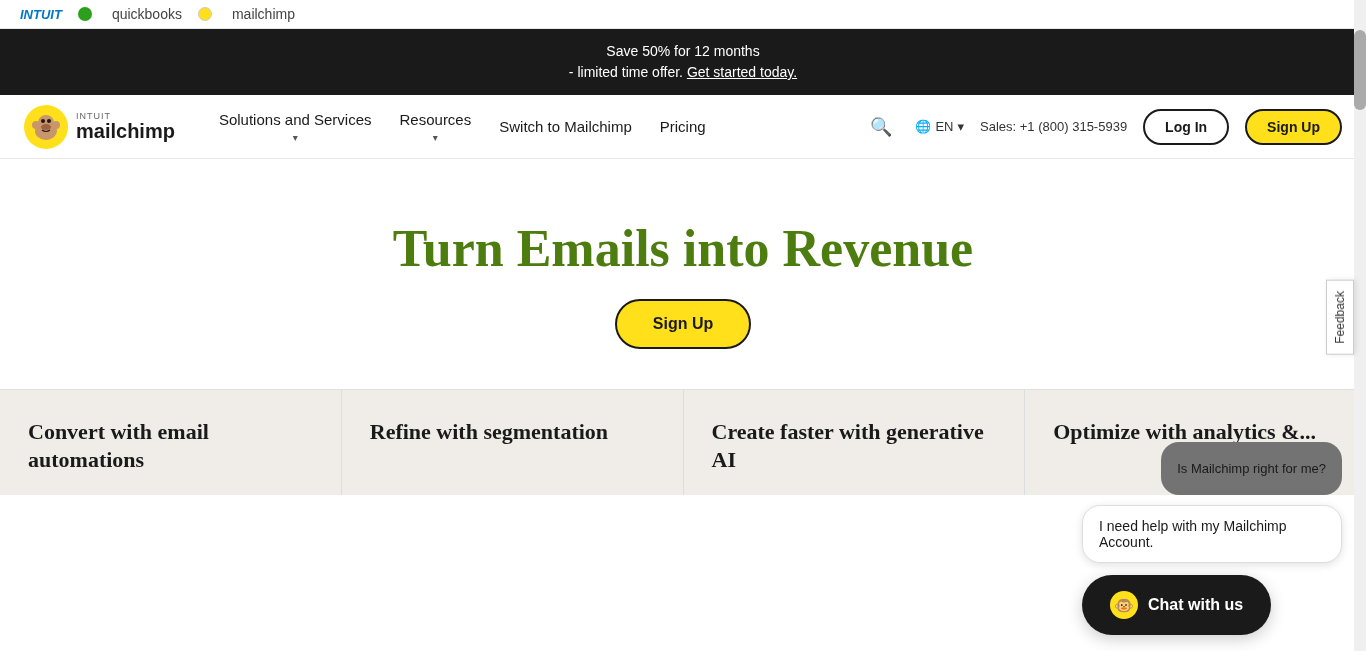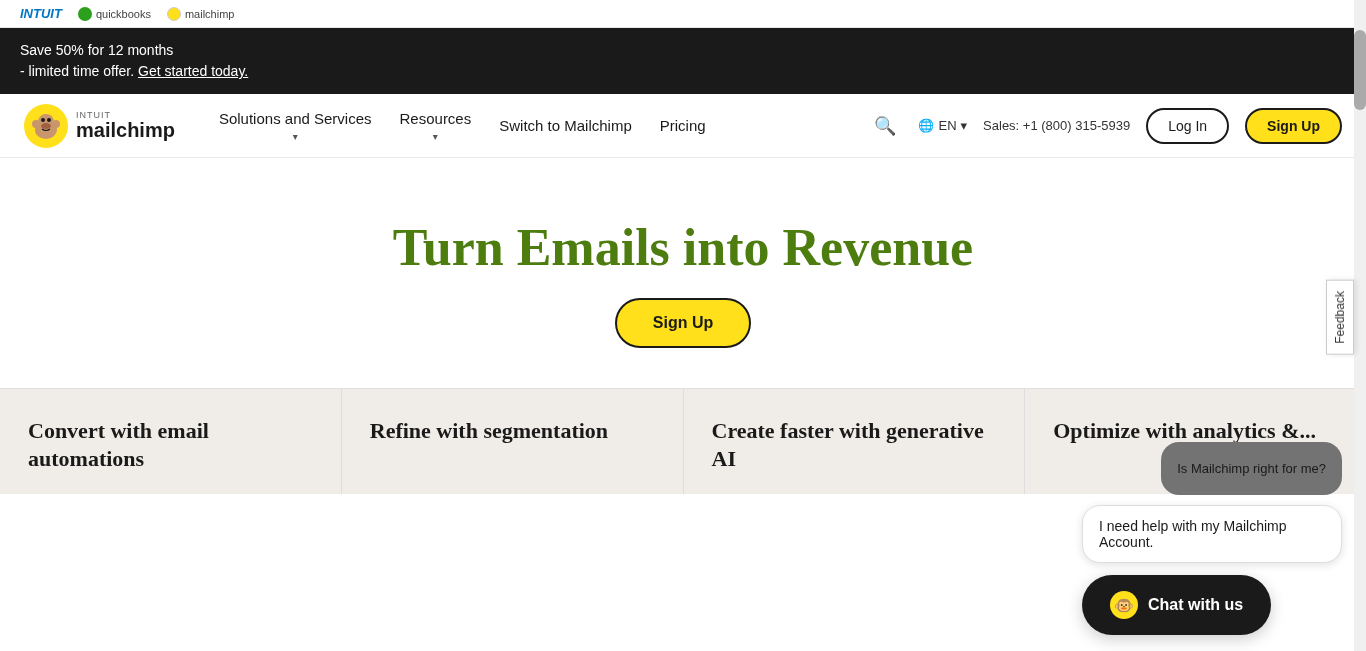--- a/index.html
+++ b/index.html
@@ -7,38 +7,38 @@
 
     
     .top-bar {
       display: flex;
       align-items: center;
       padding: 6px 20px;
       gap: 16px;
       border-bottom: 1px solid #e8e8e8;
     }
     .top-bar-brand {
-      font-size: 11px;
+      font-size: 14px;
       color: #444;
       display: flex;
       align-items: center;
-      gap: 4px;
+      gap: 20px;
       text-decoration: none;
       text-align: center;
     }
     .top-bar-brand .dot { width: 14px; height: 14px; border-radius: 50%; display: inline-block; }
     .intuit-logo { font-weight: bold; font-size: 13px; color: #0077c5; font-style: italic; }
     .qb-dot { background: #2ca01c; }
     .mc-dot { background: #ffe01b; border: 1px solid #ccc; }
 
     
     .announcement-banner {
       background: #1a1a1a;
       color: #fff;
-      text-align: left;
+      text-align: center;
       padding: 12px 20px;
       font-size: 14px;
       line-height: 1.5;
     }
     .announcement-banner a {
       color: #fff;
       text-decoration: underline;
     }
 
     
@@ -126,21 +126,21 @@
       font-size: 13px;
       color: #333;
     }
     .btn-login {
       border: 2px solid #1a1a1a;
       background: #fff;
       color: #1a1a1a;
       padding: 8px 20px;
       border-radius: 24px;
       font-size: 14px;
-      font-weight: 400;
+      font-weight: 700;
       cursor: pointer;
     }
     .btn-signup-nav {
       background: #ffe01b;
       border: 2px solid #1a1a1a;
       color: #1a1a1a;
       padding: 8px 20px;
       border-radius: 24px;
       font-size: 14px;
       font-weight: 600;

